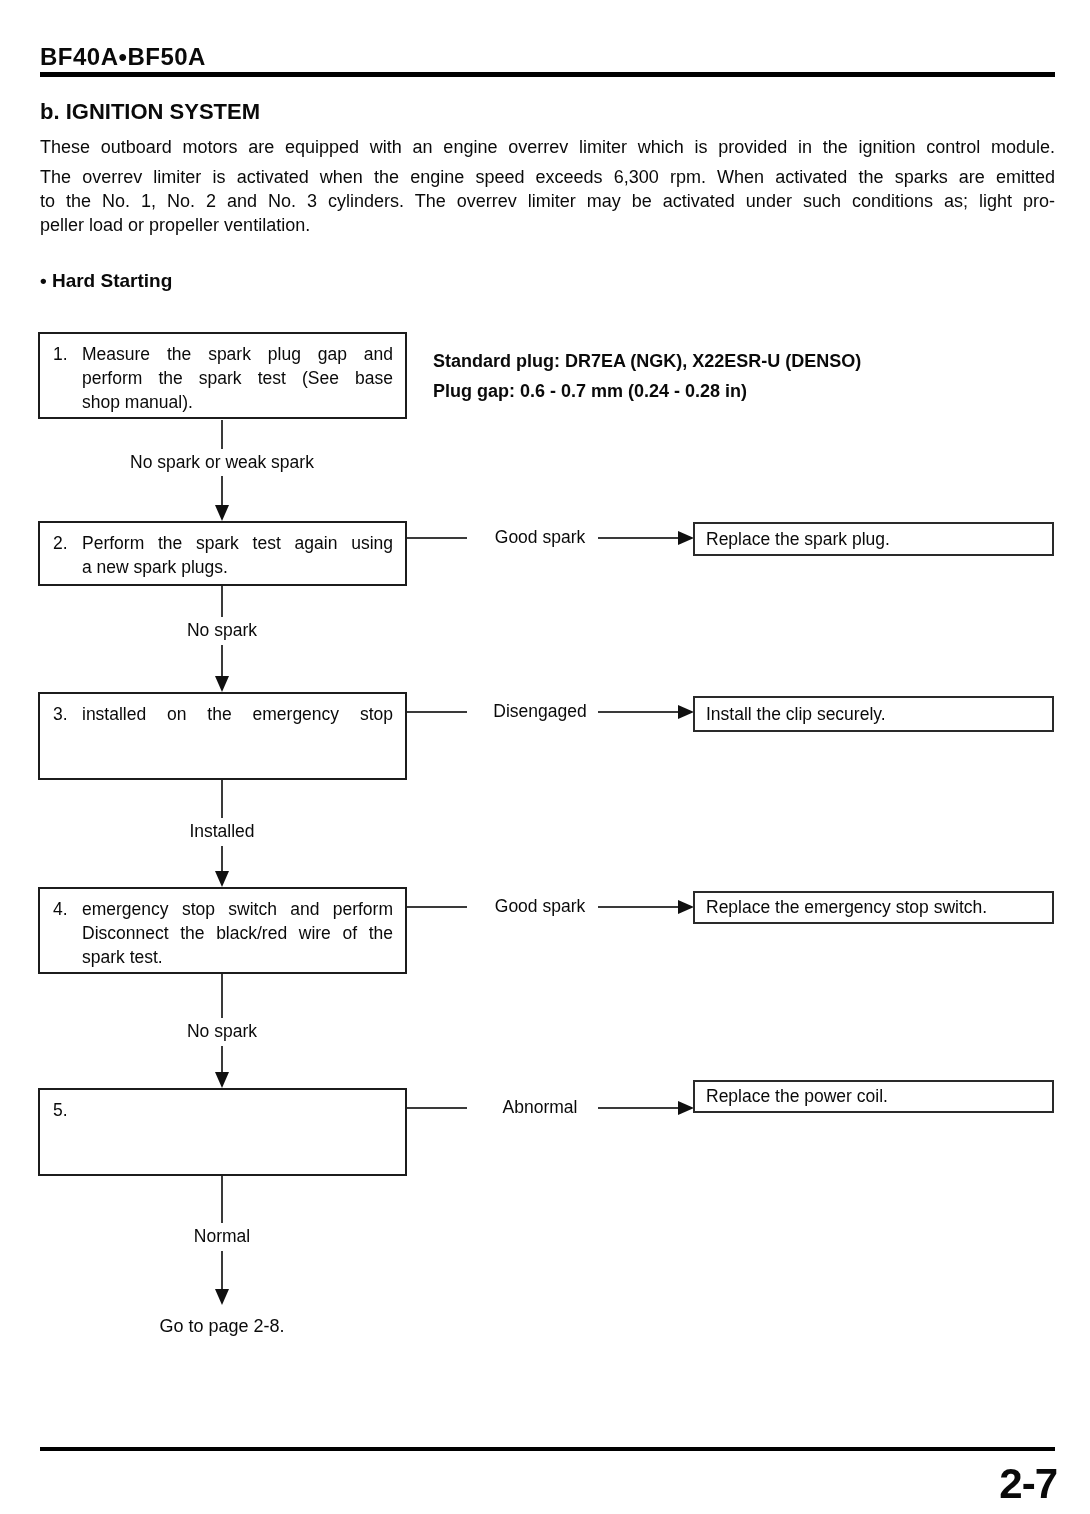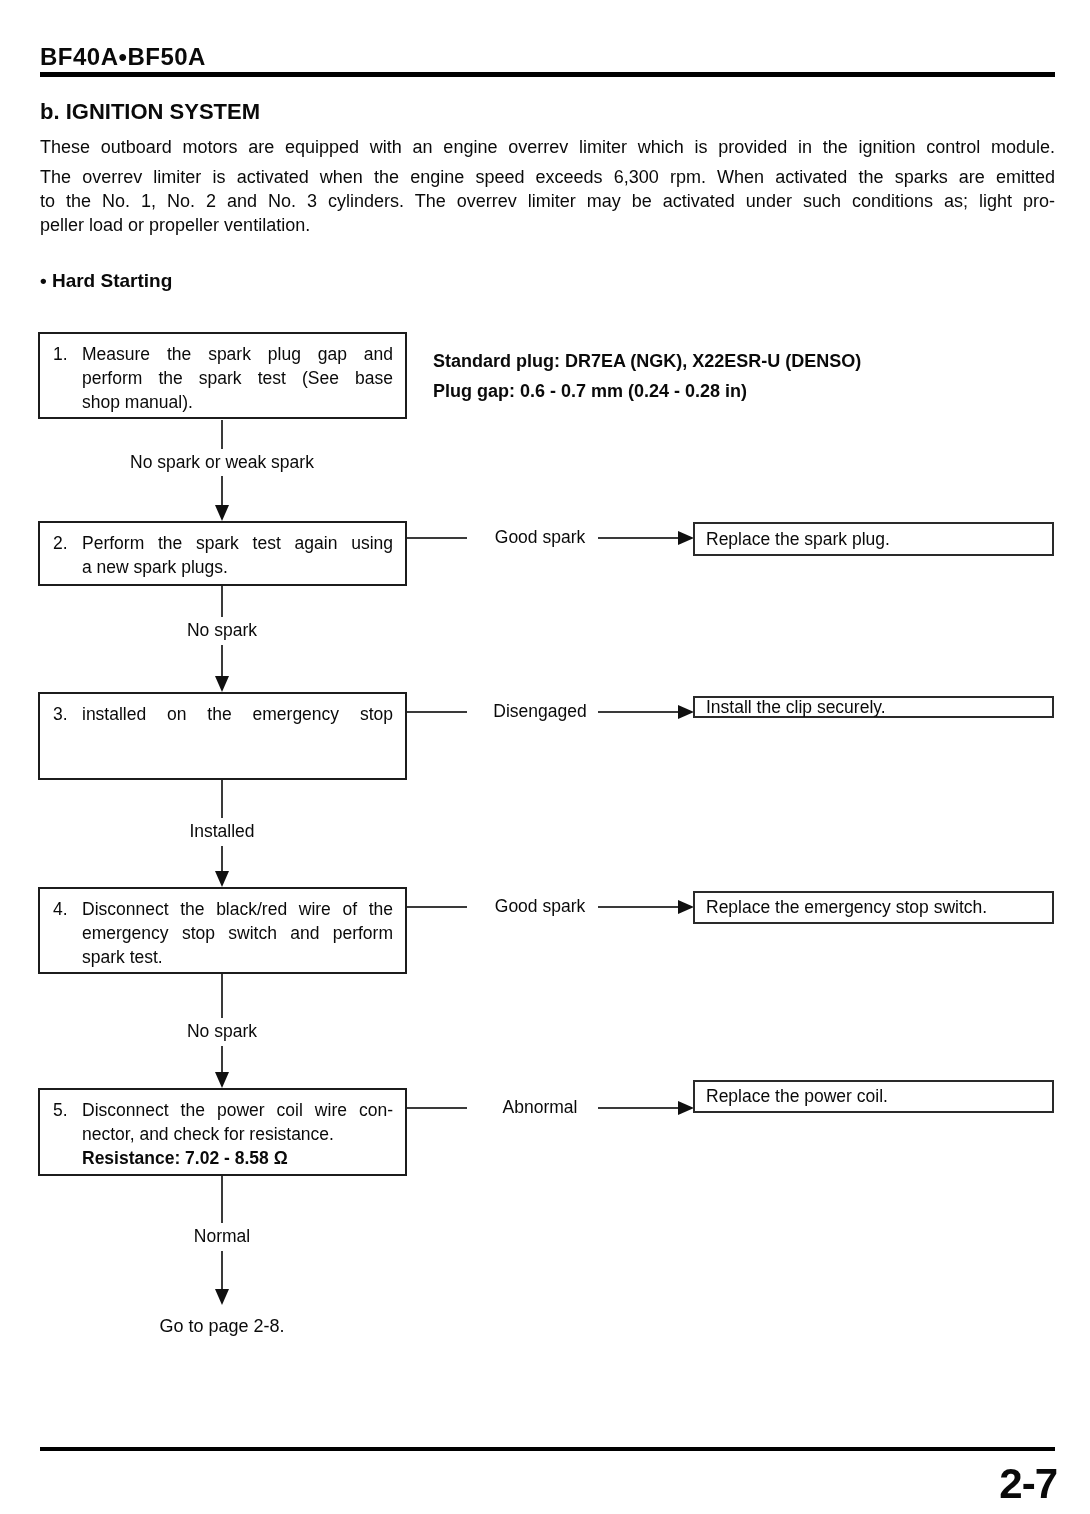--- a/index.html
+++ b/index.html
@@ -112,55 +112,50 @@
   <div class="abs step-box" style="top:692px;height:88px">
     <span class="step-num">3.</span>
     <div class="step-lines">
       <div class="j">installed on the emergency stop</div>
     </div>
   </div>
   <div class="abs hline" style="top:711px;left:407px;width:60px"></div>
   <div class="abs branch-label" style="top:700px">Disengaged</div>
   <div class="abs hline" style="top:711px;left:598px;width:82px"></div>
   <div class="abs arrow-right" style="top:705px;left:678px"></div>
-  <div class="abs result-box" style="top:696px;height:22px">
+  <div class="abs result-box" style="top:696px;height:36px">
     <span>Install the clip securely.</span>
   </div>
   <div class="abs vline" style="top:780px;height:38px"></div>
   <div class="abs down-label" style="top:820px">Installed</div>
   <div class="abs vline" style="top:846px;height:26px"></div>
   <div class="abs arrow-down" style="top:871px"></div>
 
   <div class="abs step-box" style="top:887px;height:87px">
     <span class="step-num">4.</span>
     <div class="step-lines">
+      <div class="j">emergency stop switch and perform</div>
       <div class="j">Disconnect the black/red wire of the</div>
-      <div class="j">emergency stop switch and perform</div>
       <div>spark test.</div>
     </div>
   </div>
   <div class="abs hline" style="top:906px;left:407px;width:60px"></div>
   <div class="abs branch-label" style="top:895px">Good spark</div>
   <div class="abs hline" style="top:906px;left:598px;width:82px"></div>
   <div class="abs arrow-right" style="top:900px;left:678px"></div>
   <div class="abs result-box" style="top:891px;height:33px">
     <span>Replace the emergency stop switch.</span>
   </div>
   <div class="abs vline" style="top:974px;height:44px"></div>
   <div class="abs down-label" style="top:1020px">No spark</div>
   <div class="abs vline" style="top:1046px;height:27px"></div>
   <div class="abs arrow-down" style="top:1072px"></div>
 
   <div class="abs step-box" style="top:1088px;height:88px">
     <span class="step-num">5.</span>
-    <div class="step-lines">
-      <div class="j">Disconnect the power coil wire con-</div>
-      <div>nector, and check for resistance.</div>
-      <div class="b">Resistance: 7.02 - 8.58 Ω</div>
-    </div>
   </div>
   <div class="abs hline" style="top:1107px;left:407px;width:60px"></div>
   <div class="abs branch-label" style="top:1096px">Abnormal</div>
   <div class="abs hline" style="top:1107px;left:598px;width:82px"></div>
   <div class="abs arrow-right" style="top:1101px;left:678px"></div>
   <div class="abs result-box" style="top:1080px;height:33px">
     <span>Replace the power coil.</span>
   </div>
   <div class="abs vline" style="top:1176px;height:47px"></div>
   <div class="abs down-label" style="top:1225px">Normal</div>

